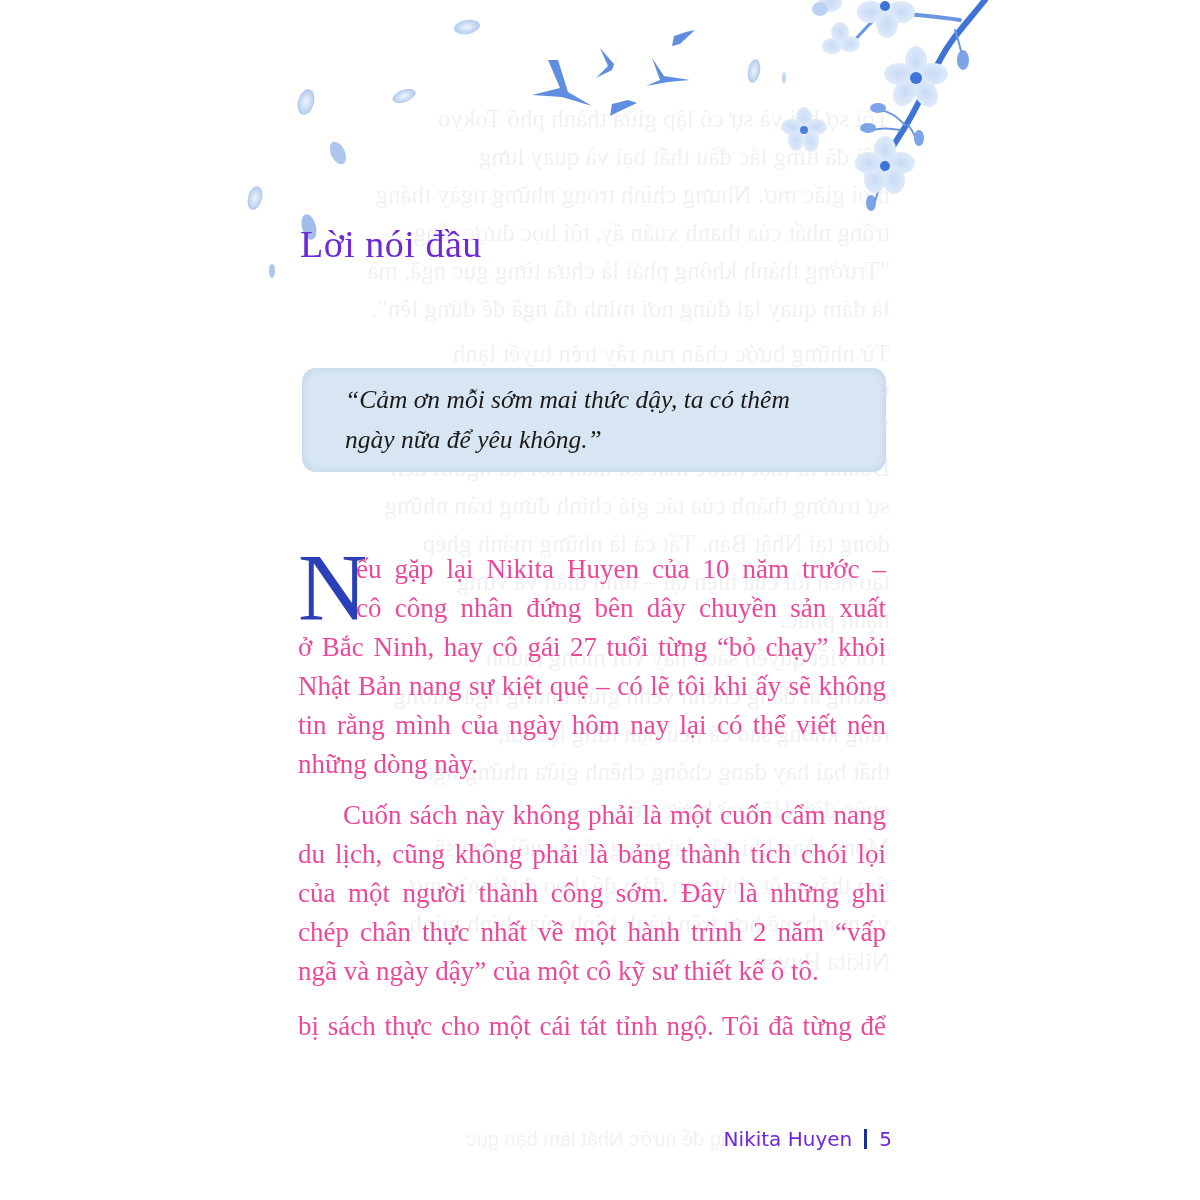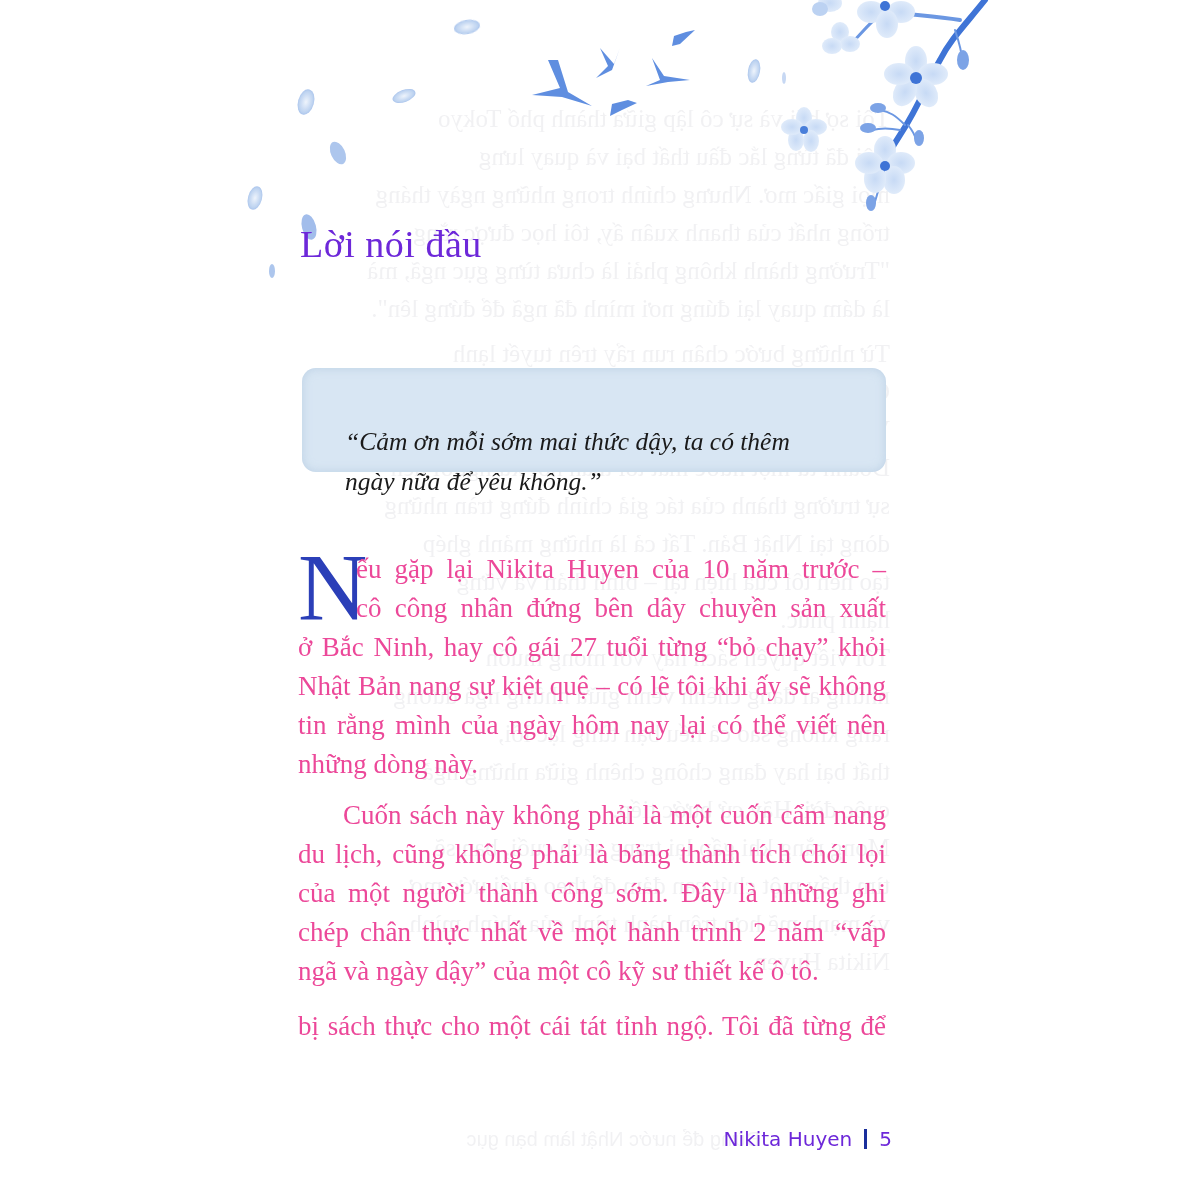--- a/index.html
+++ b/index.html
@@ -64,21 +64,20 @@
     .quote-text {
       position: absolute;
       left: 345px;
       top: 380px;
       width: 530px;
       font-family: "Liberation Serif", serif;
       font-style: italic;
       font-size: 25.5px;
       line-height: 40px;
       color: #1a1a1a;
-      margin-top: 42px;
     }
     .dropcap {
       position: absolute;
       left: 298px;
       top: 548px;
       font-family: "Liberation Serif", serif;
       font-size: 96px;
       line-height: 80px;
       color: #2b3fb8;
       height: 80px;

